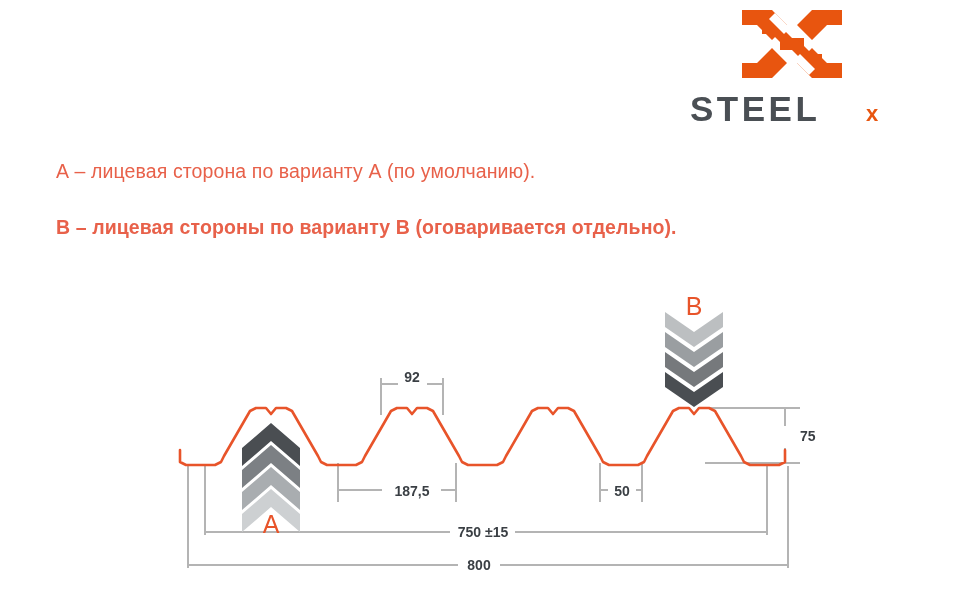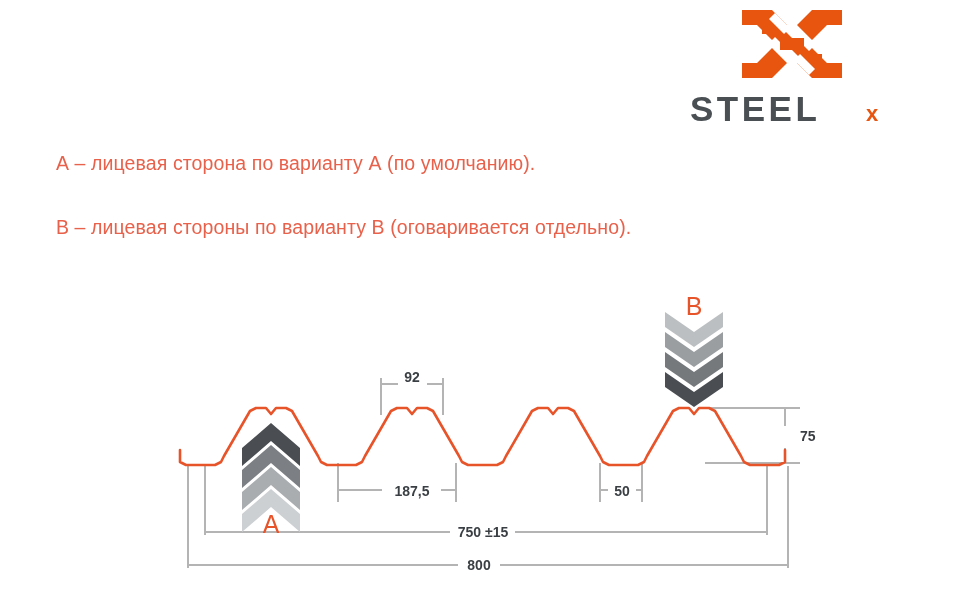--- a/index.html
+++ b/index.html
@@ -42,22 +42,22 @@
   
   .note-line {
     position: absolute;
     left: 56px;
     color: #e8614a;
     font-size: 19.5px;
     font-weight: 400;
     letter-spacing: 0.1px;
     white-space: nowrap;
   }
-  #note-a { top: 152px; }
-  #note-b { top: 216px; }
+  #note-a { top: 160px; }
+  #note-b { top: 216px; font-weight: bold; }
 
   
   #drawing {
     position: absolute;
     left: 0;
     top: 280px;
     width: 970px;
     height: 310px;
   }
 

